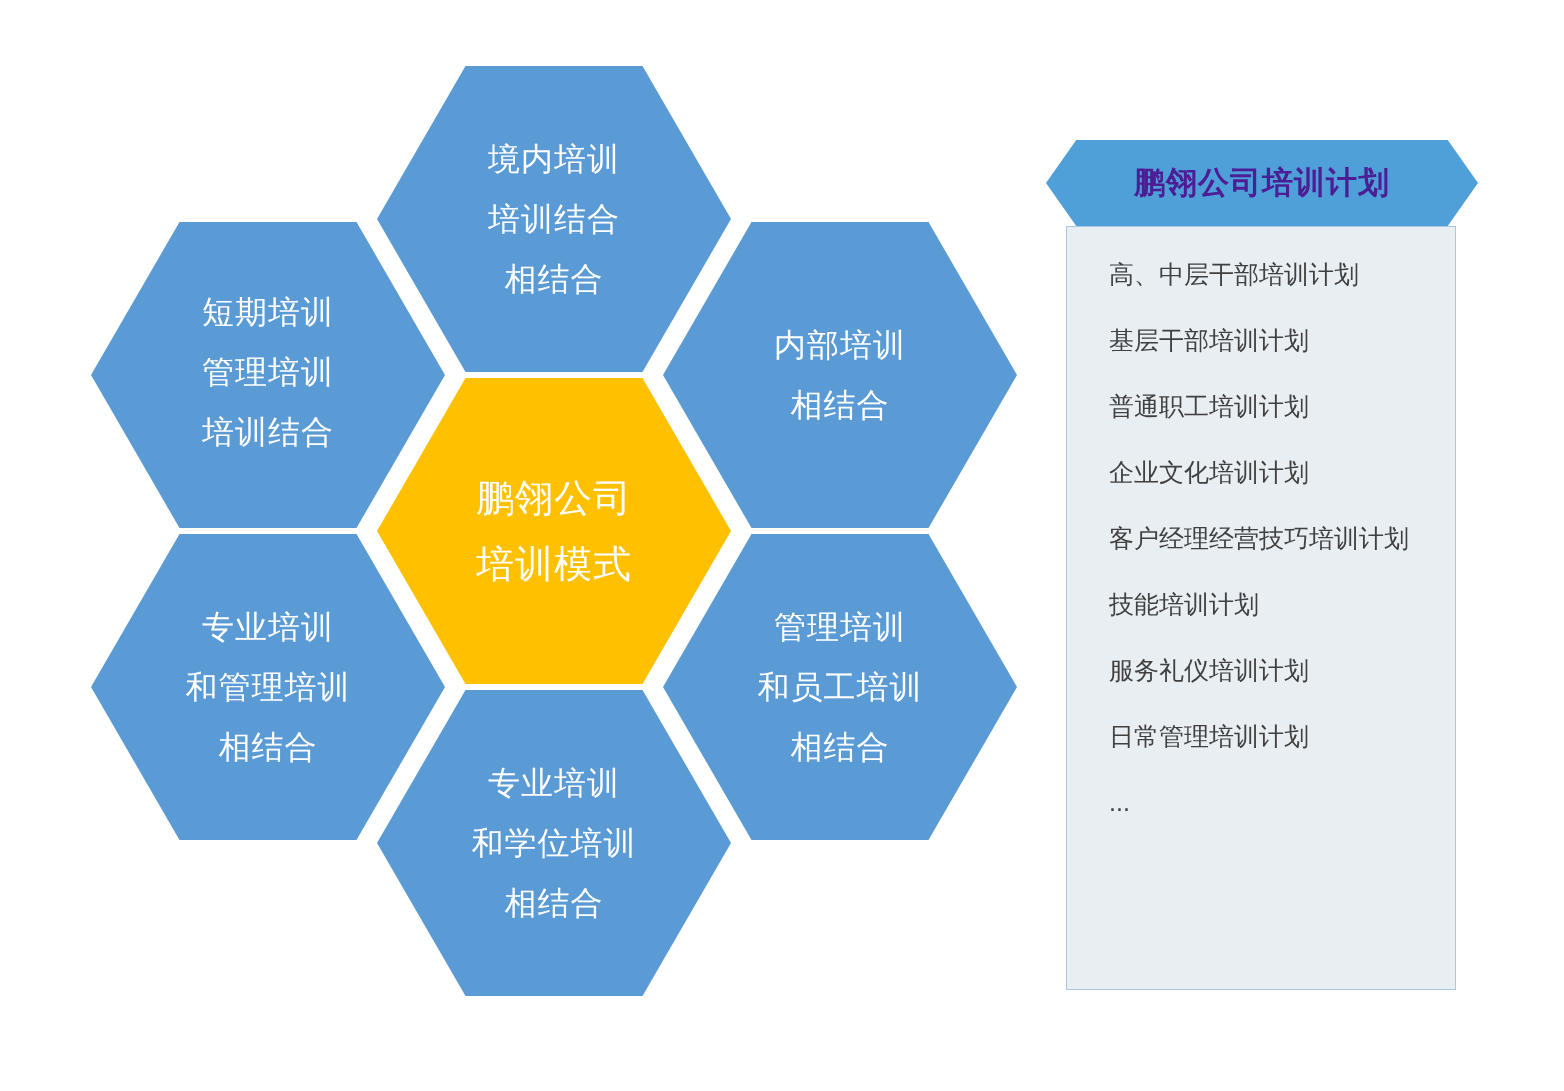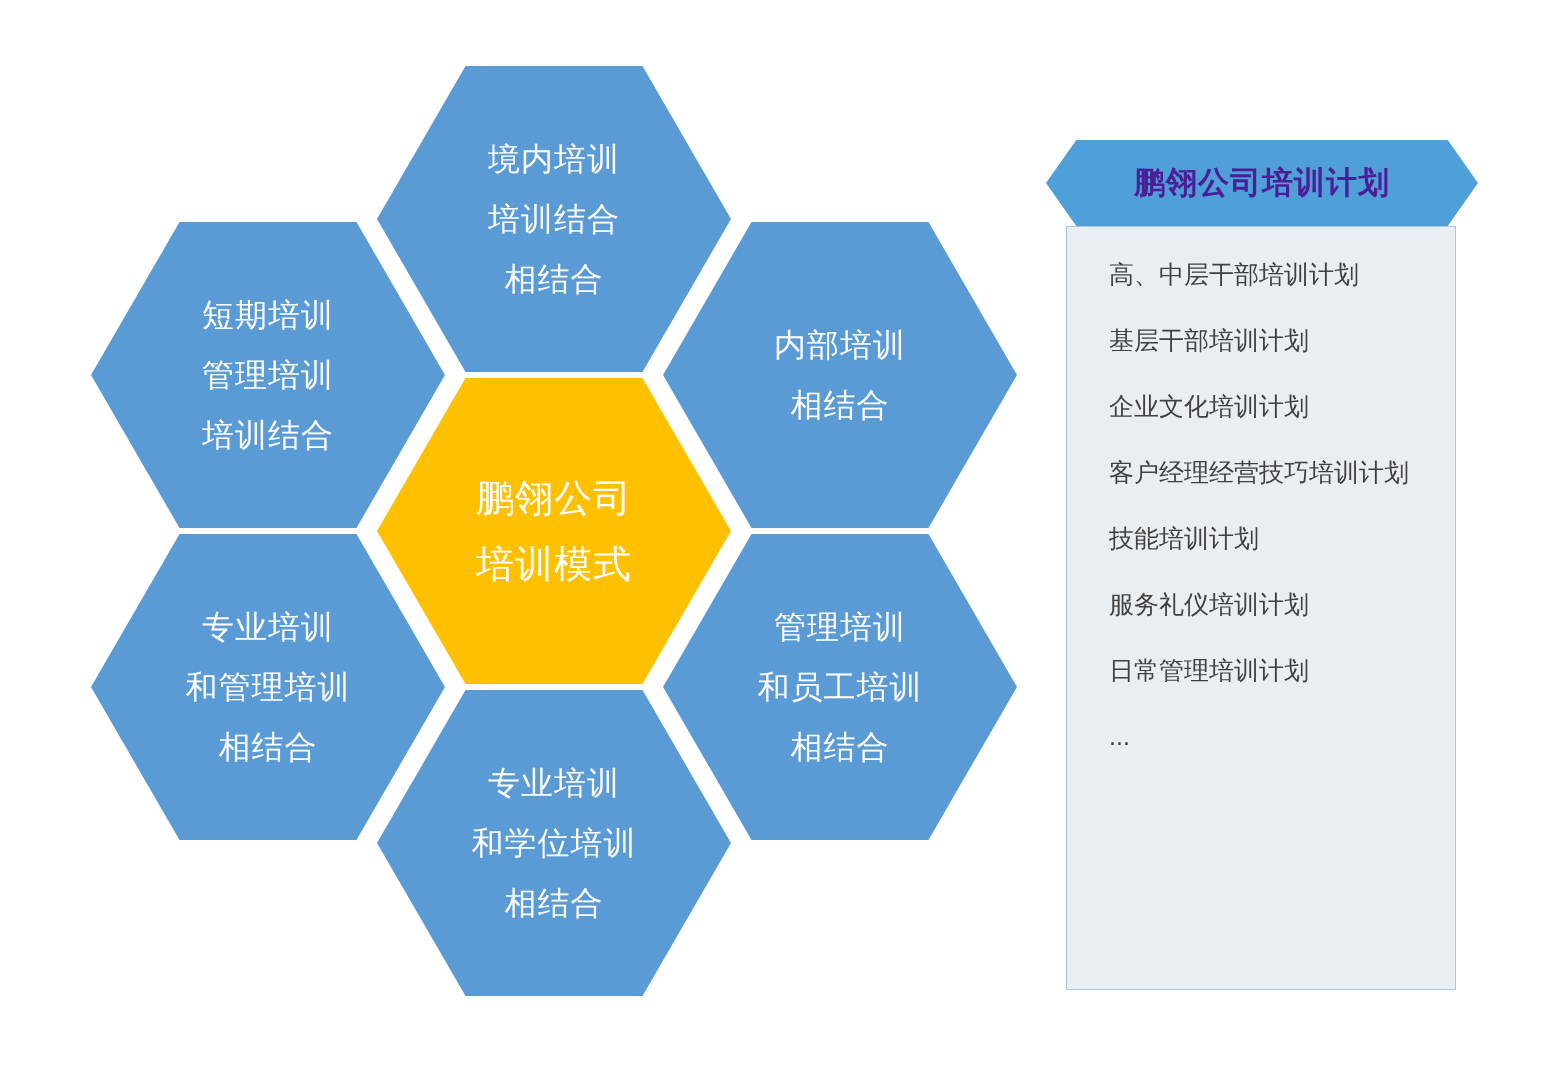--- a/index.html
+++ b/index.html
@@ -36,21 +36,21 @@
     font-size: 32px;
     line-height: 60px;
     letter-spacing: 1px;
   }
   .hex.orange .hex-text span {
     font-size: 38px;
     line-height: 66px;
   }
 
   .hex-top { left: 377px; top: 66px;  }
-  .hex-tl  { left: 91px;  top: 222px; }
+  .hex-tl  { left: 91px;  top: 222px; font-family: Liberation Mono, monospace; }
   .hex-tr  { left: 663px; top: 222px; }
   .hex-c   { left: 377px; top: 378px; }
   .hex-bl  { left: 91px;  top: 534px; }
   .hex-br  { left: 663px; top: 534px; }
   .hex-b   { left: 377px; top: 690px; }
 
   
   .plan-banner {
     position: absolute;
     left: 1046px;
@@ -145,20 +145,21 @@
     </div>
   </div>
 
   <div class="plan-banner">
     <span>鹏翎公司培训计划</span>
   </div>
 
   <div class="plan-body">
     <div class="plan-item">高、中层干部培训计划</div>
     <div class="plan-item">基层干部培训计划</div>
+    <div class="plan-item">普通职工培训计划</div>
     <div class="plan-item">企业文化培训计划</div>
     <div class="plan-item">客户经理经营技巧培训计划</div>
     <div class="plan-item">技能培训计划</div>
     <div class="plan-item">服务礼仪培训计划</div>
     <div class="plan-item">日常管理培训计划</div>
     <div class="plan-item">...</div>
   </div>
 
 </div>
 

